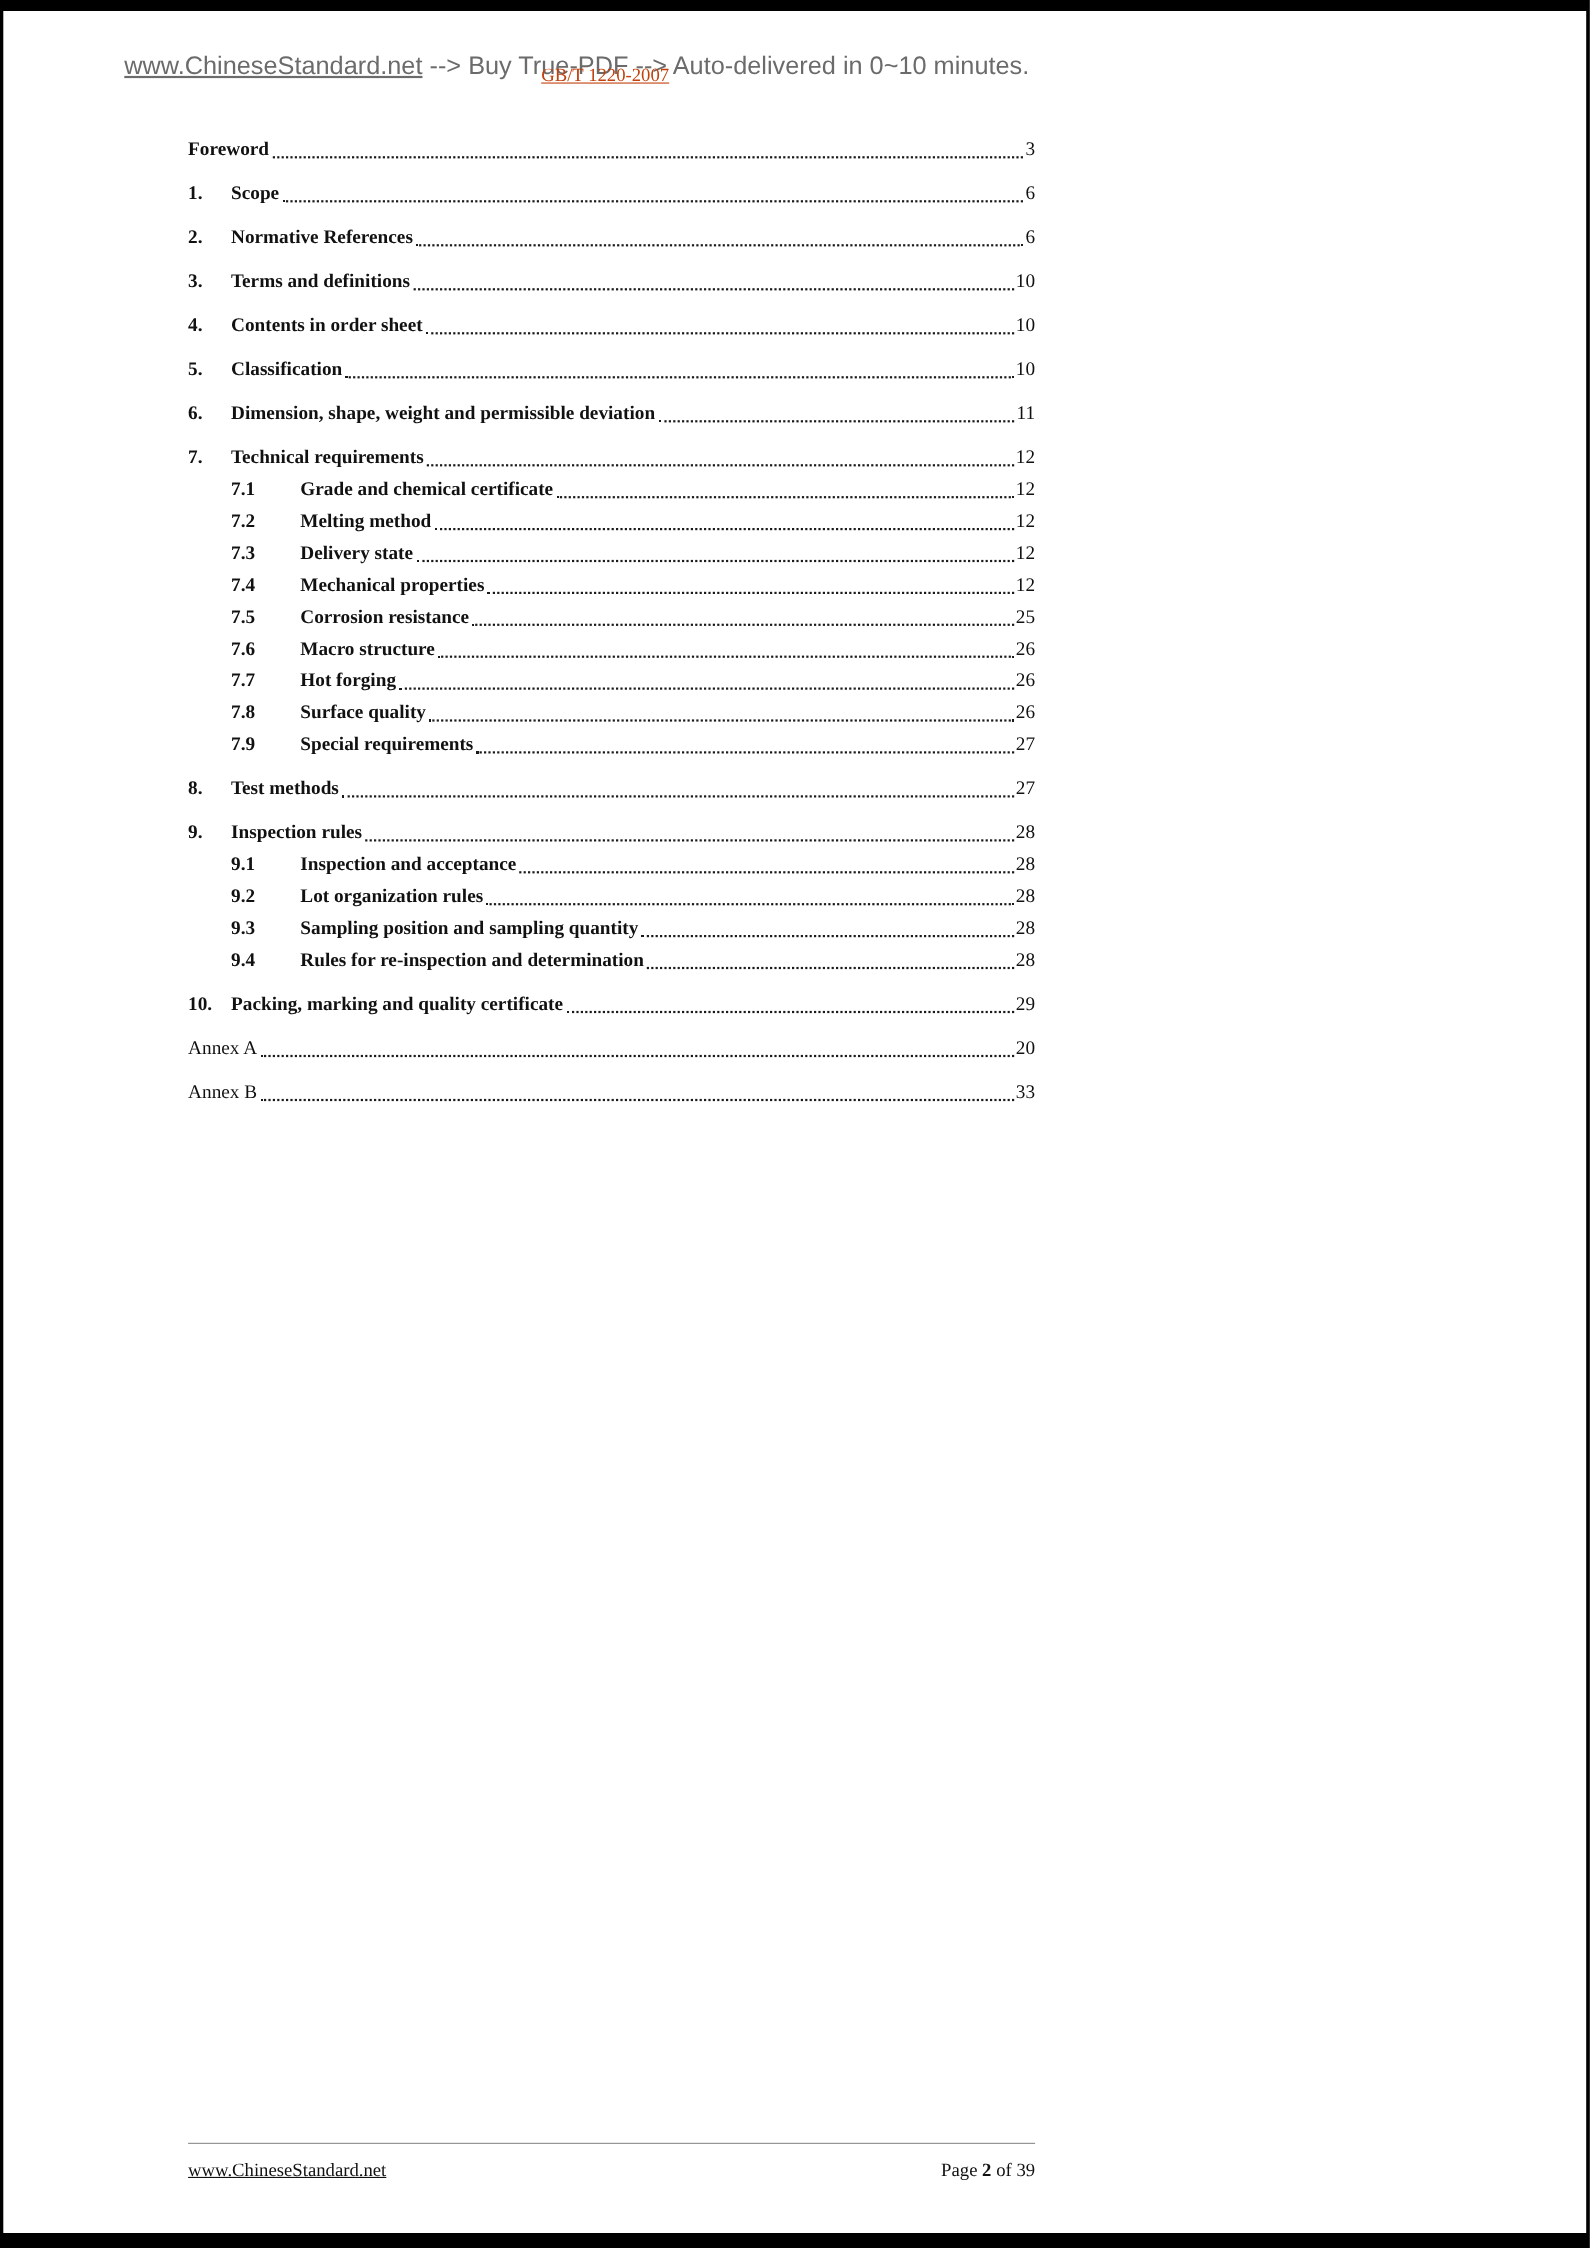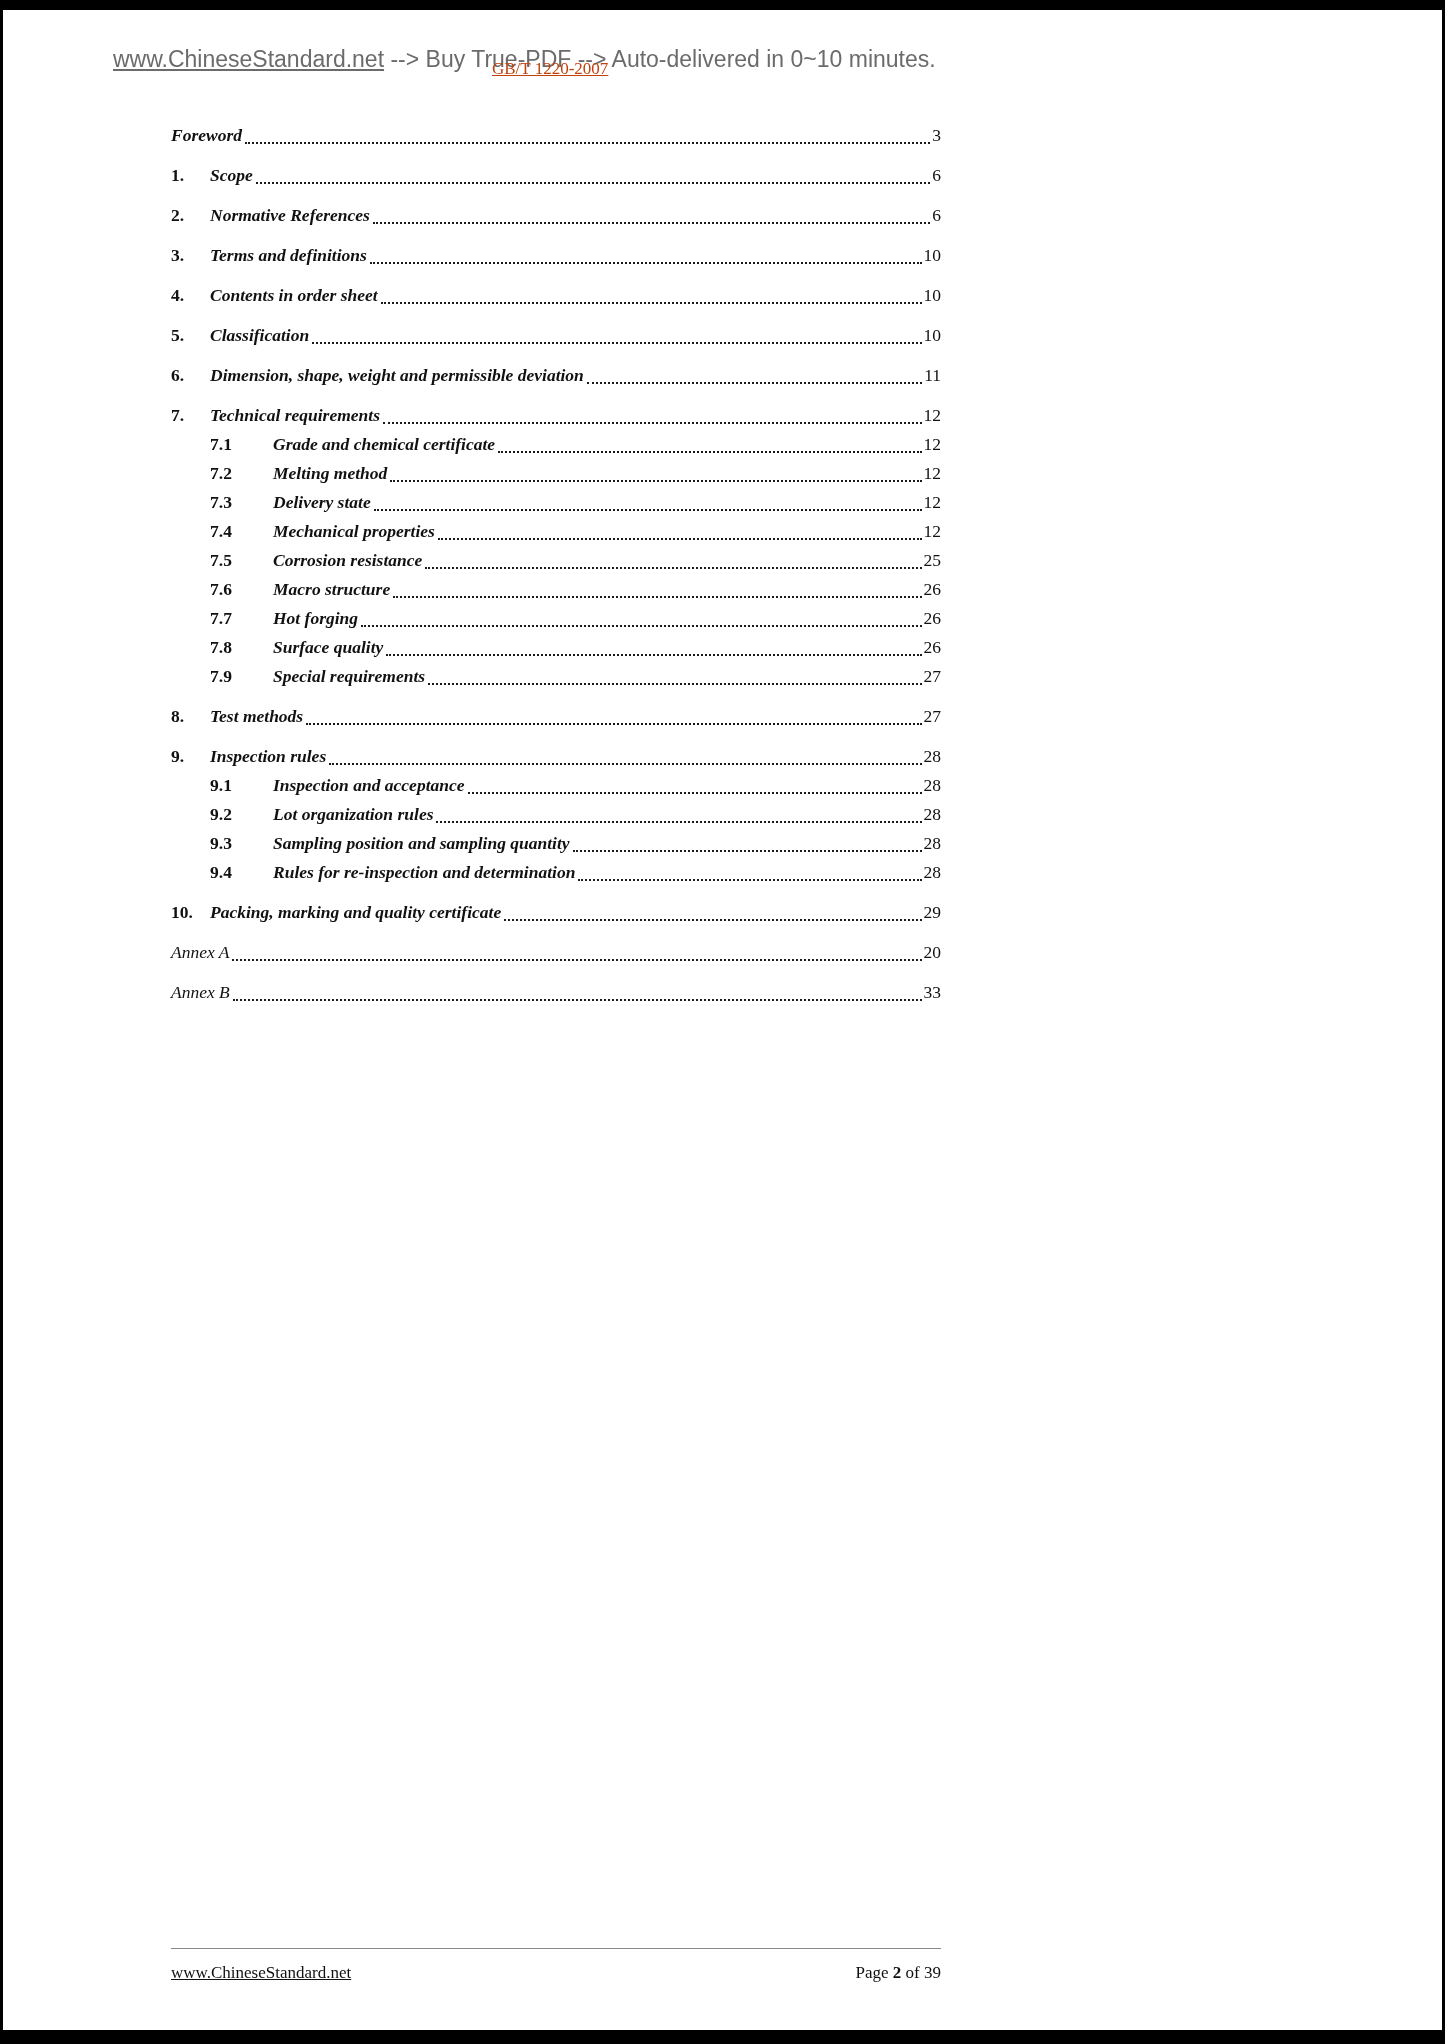--- a/index.html
+++ b/index.html
@@ -74,21 +74,20 @@
     font-weight: bold;
     flex: 0 0 auto;
   }
   .toc-row.lv1 .num { min-width: 39px; }
   .toc-row.lv2 { padding-left: 39px; }
   .toc-row.lv2 .num { min-width: 63px; }
   .toc-row .label {
     font-weight: bold;
     flex: 0 0 auto;
     white-space: nowrap;
-    font-style: italic;
   }
   .toc-row.regular .label { font-weight: normal; }
   .toc-row .dots {
     flex: 1 1 auto;
     position: relative;
     align-self: stretch;
   }
   .toc-row .dots::after {
     content: "";
     position: absolute;

